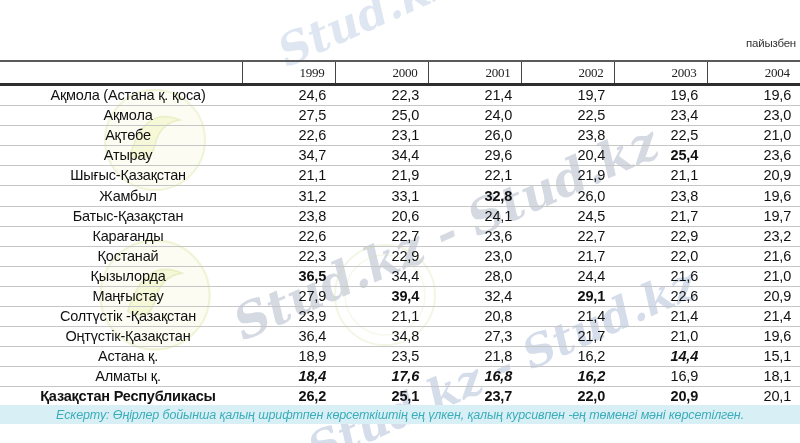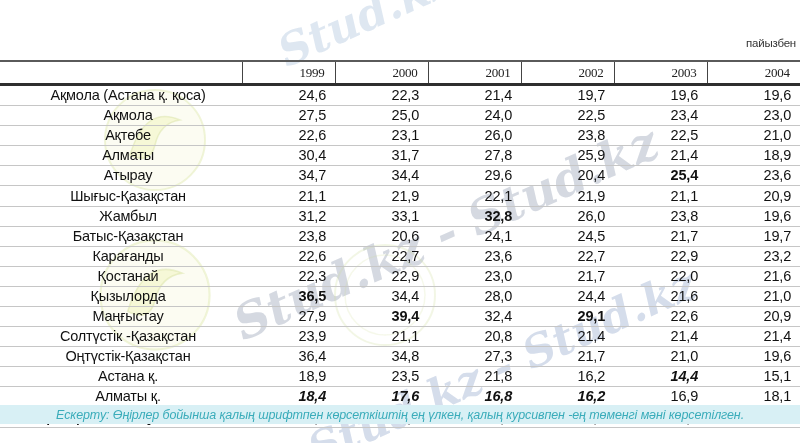--- a/index.html
+++ b/index.html
@@ -151,29 +151,20 @@
         <tr>
           <td class="lbl ">Ақтөбе</td>
           <td class="val ">22,6</td>
           <td class="val ">23,1</td>
           <td class="val ">26,0</td>
           <td class="val ">23,8</td>
           <td class="val ">22,5</td>
           <td class="val ">21,0</td>
         </tr>
         <tr>
-          <td class="lbl ">Алматы</td>
-          <td class="val ">30,4</td>
-          <td class="val ">31,7</td>
-          <td class="val ">27,8</td>
-          <td class="val ">25,9</td>
-          <td class="val ">21,4</td>
-          <td class="val ">18,9</td>
-        </tr>
-        <tr>
           <td class="lbl ">Атырау</td>
           <td class="val ">34,7</td>
           <td class="val ">34,4</td>
           <td class="val ">29,6</td>
           <td class="val ">20,4</td>
           <td class="val b">25,4</td>
           <td class="val ">23,6</td>
         </tr>
         <tr>
           <td class="lbl ">Шығыс-Қазақстан</td>

